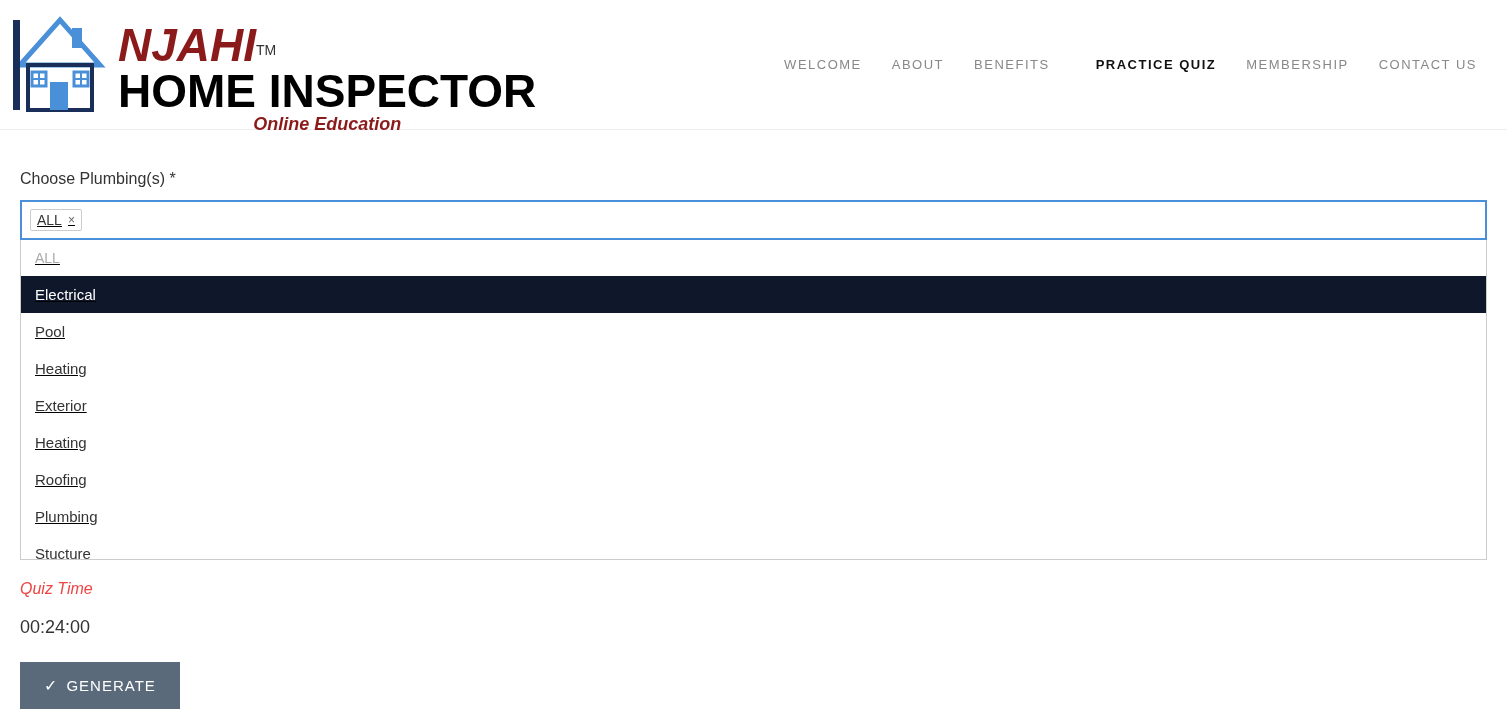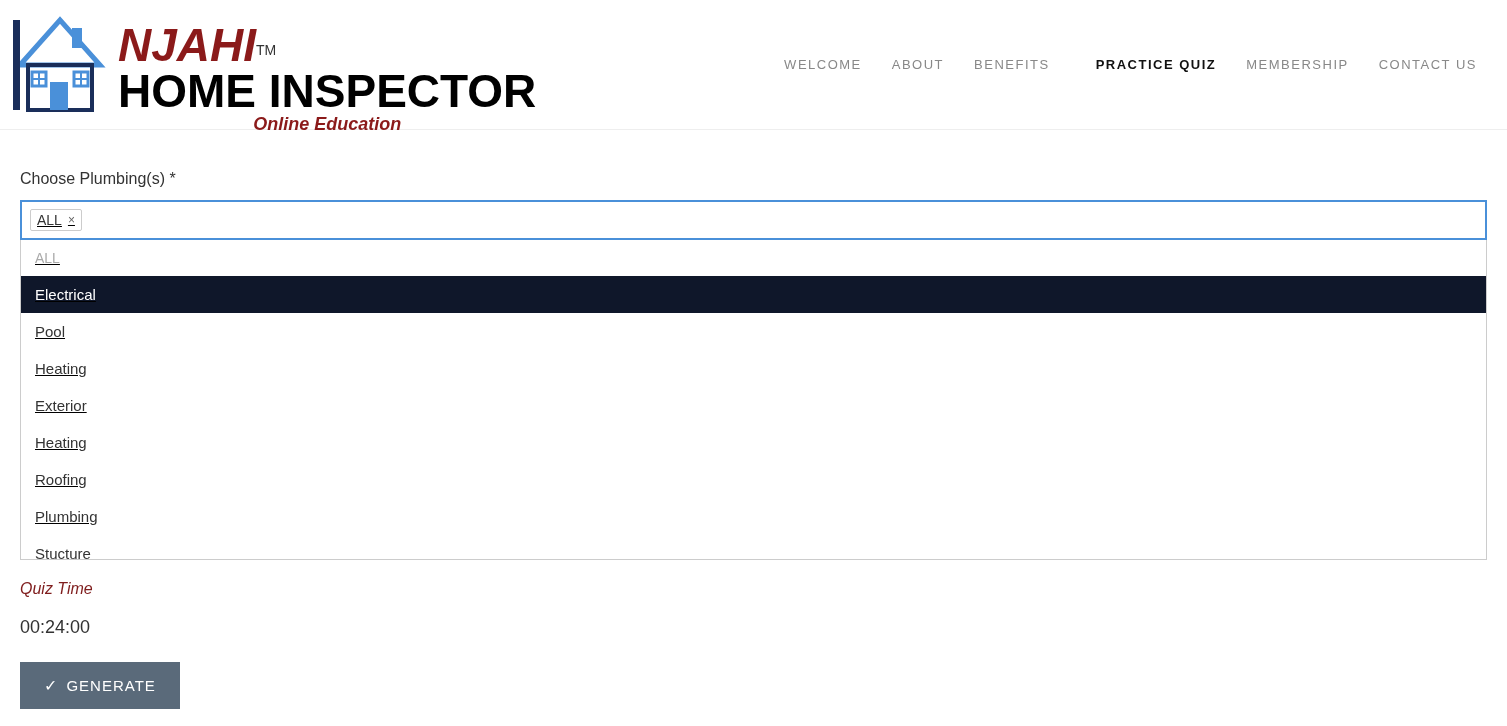--- a/index.html
+++ b/index.html
@@ -142,21 +142,21 @@
       text-decoration: underline;
     }
 
     
     .quiz-time-section {
       margin-top: 20px;
     }
 
     .quiz-time-label {
       font-size: 16px;
-      color: #7f1d1d;
+      color: #ef4444;
       font-weight: 400;
       font-style: italic;
       
     }
 
     .quiz-time-value {
       font-size: 18px;
       color: #333;
       margin-top: 19px;
     }

